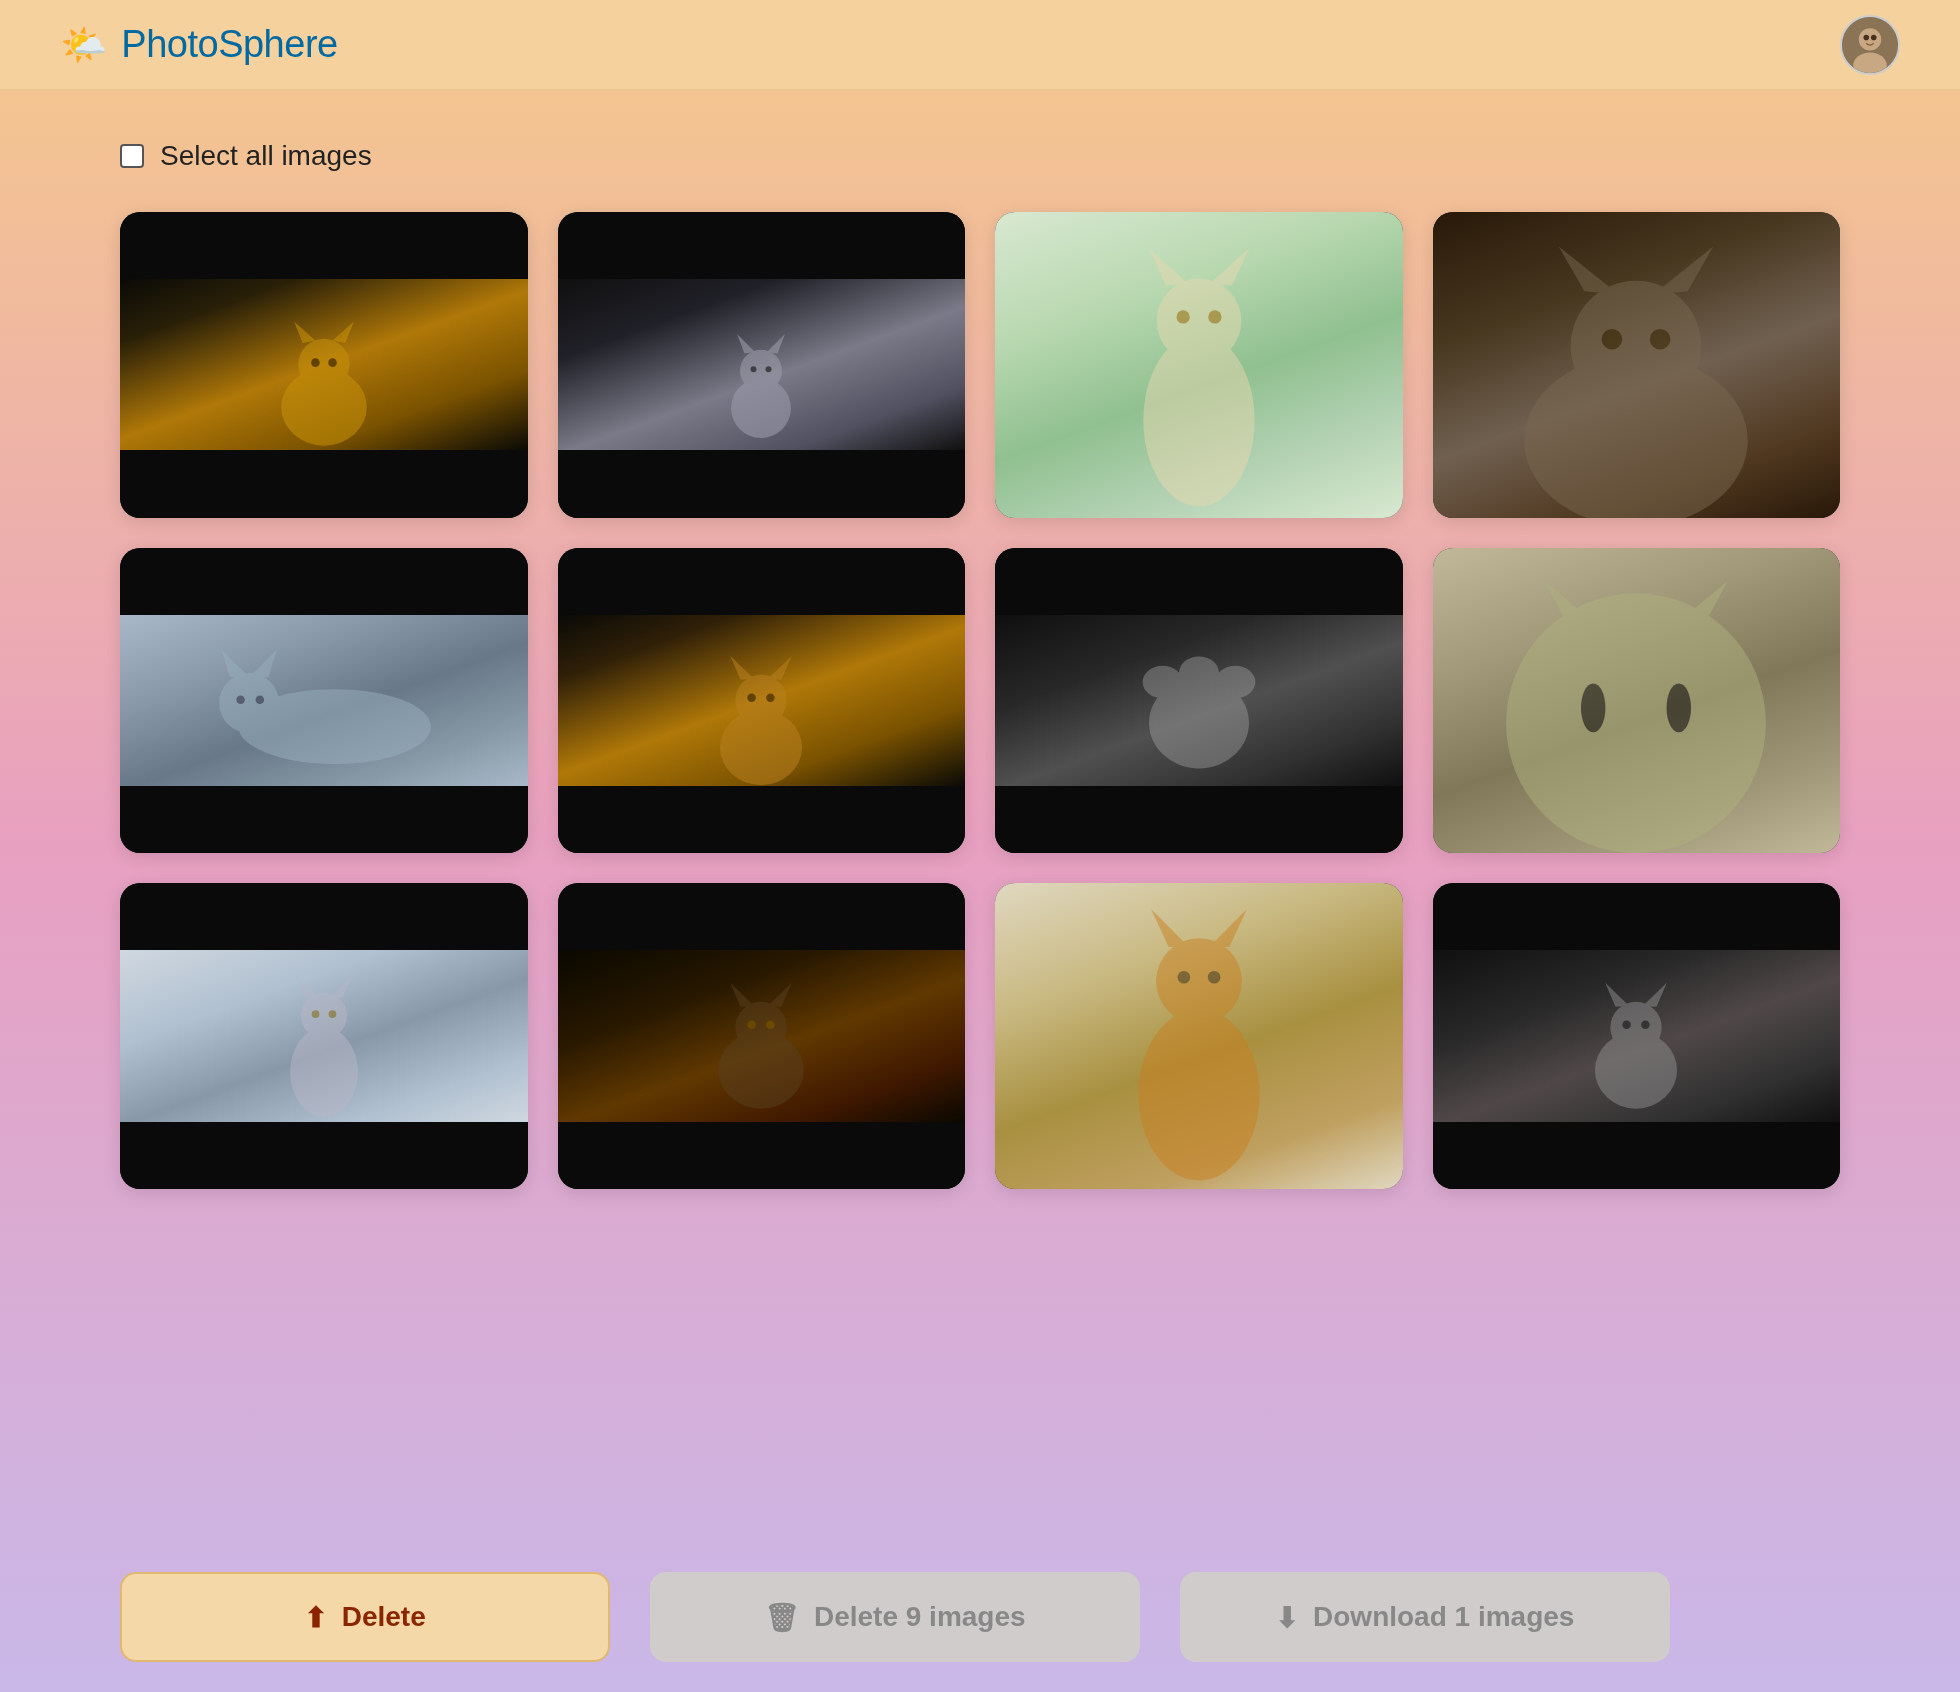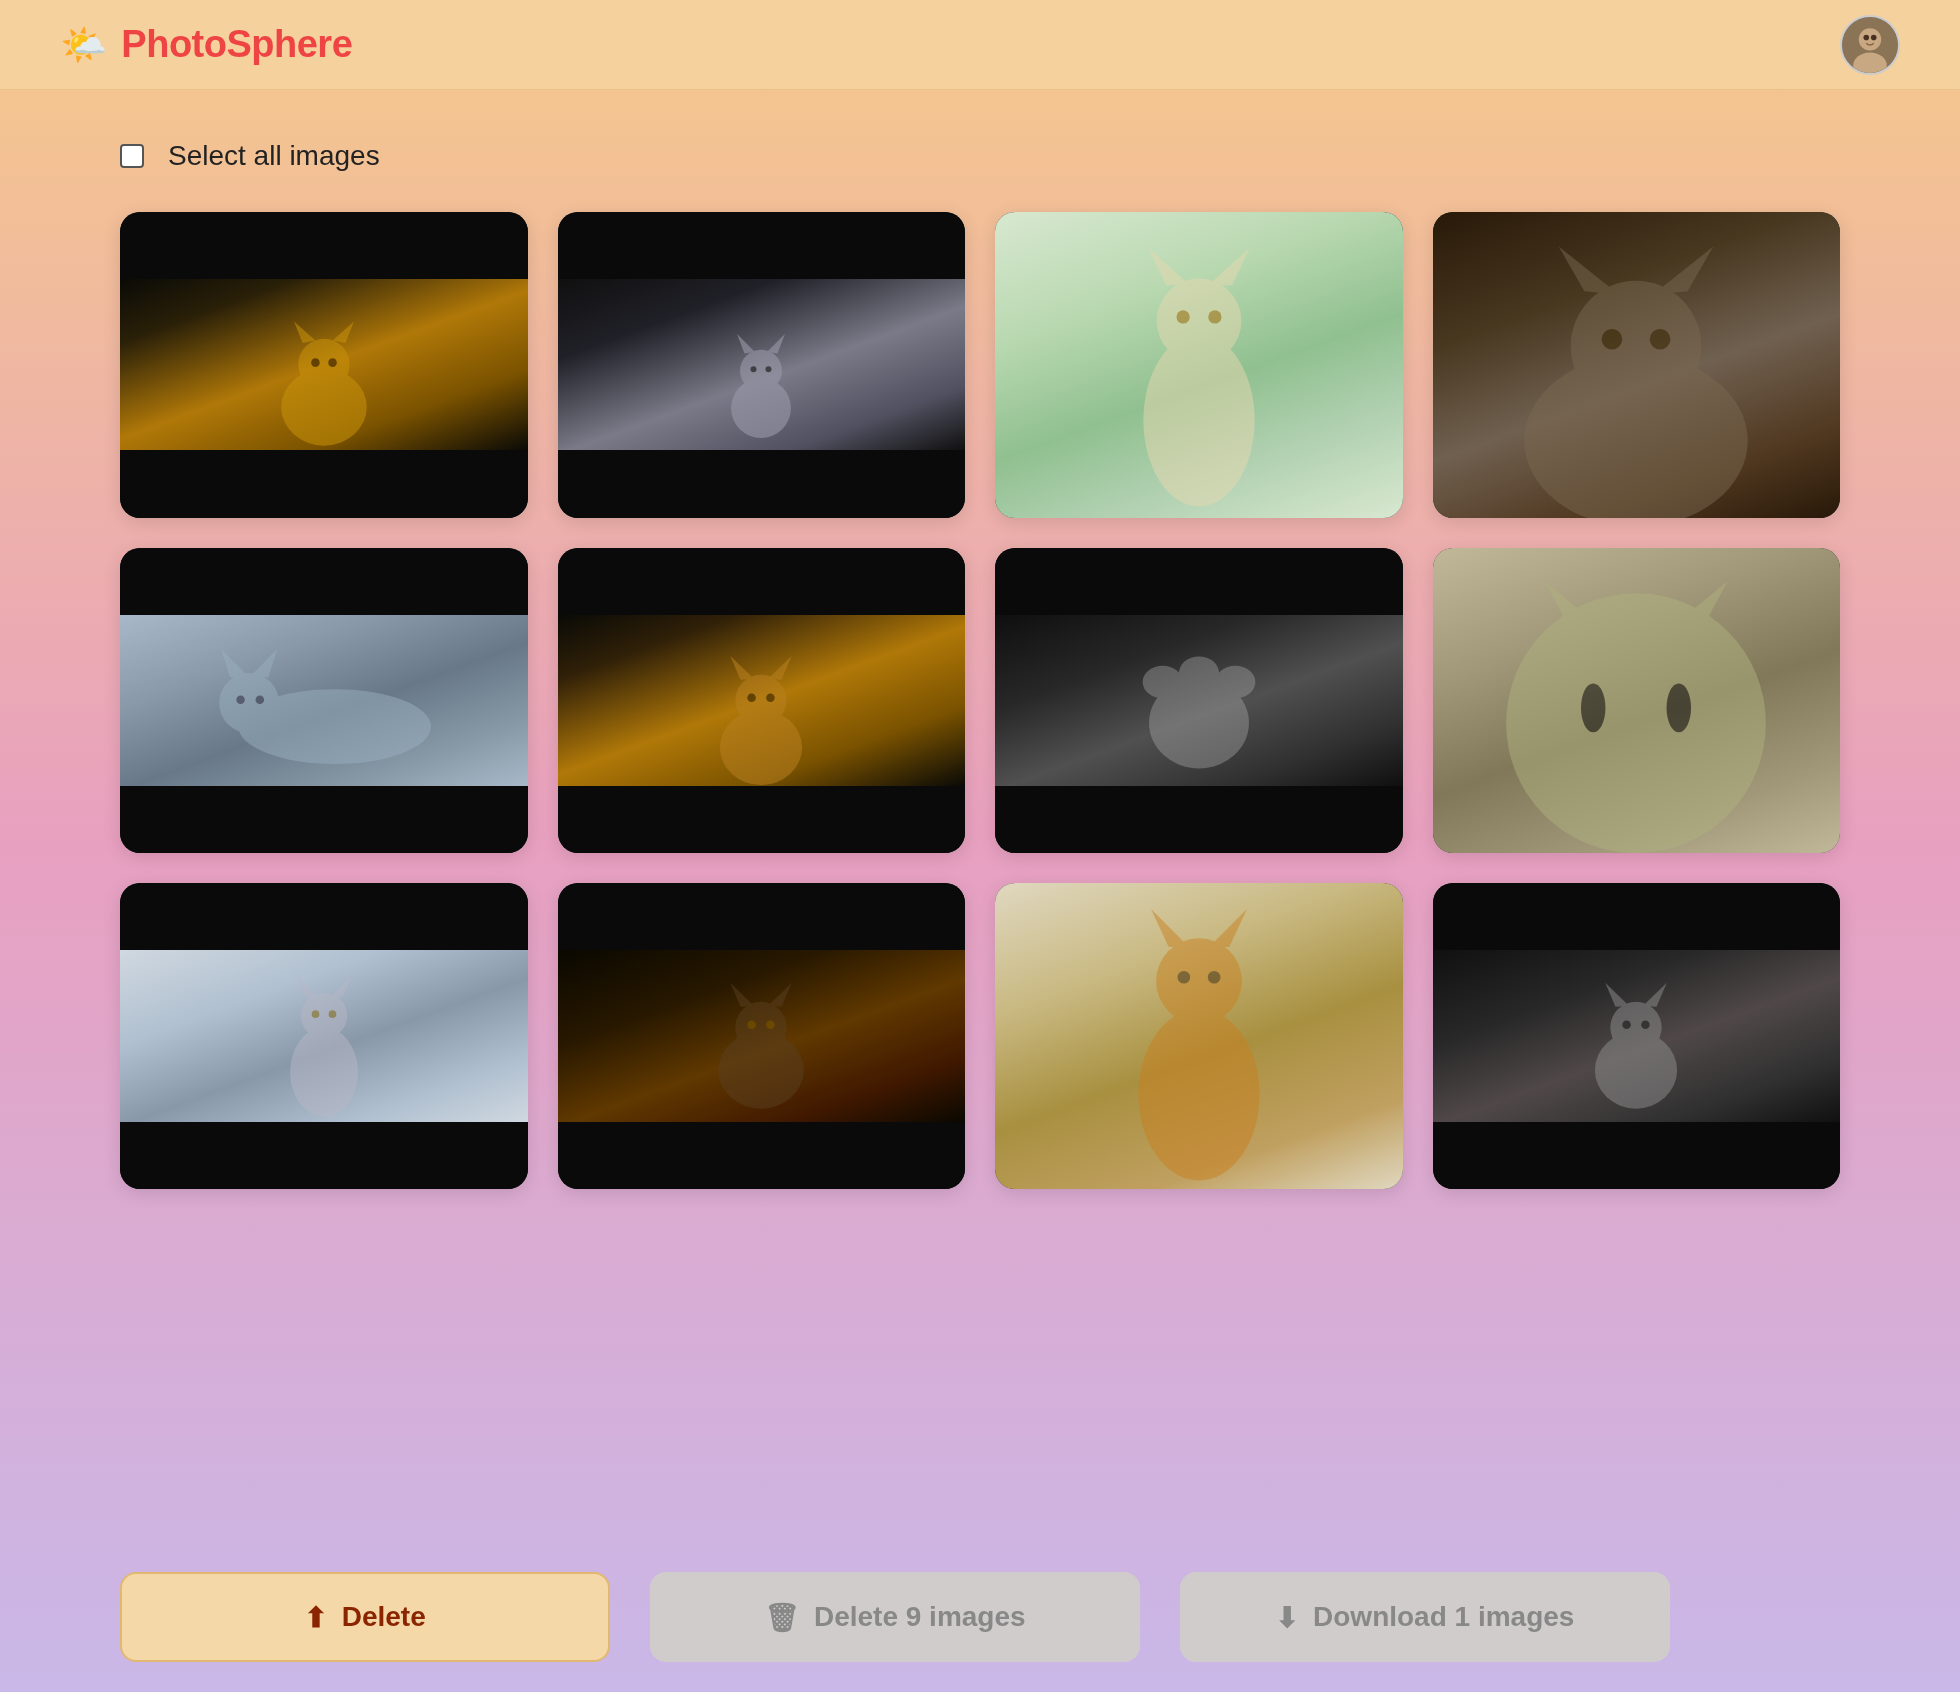--- a/index.html
+++ b/index.html
@@ -34,22 +34,22 @@
       align-items: center;
       gap: 14px;
     }
 
     .logo-sun {
       font-size: 38px;
     }
 
     .logo-text {
       font-size: 38px;
-      font-weight: 700;
-      color: #ef4444;
+      font-weight: 400;
+      color: #0369a1;
       letter-spacing: -0.5px;
     }
 
     .avatar {
       width: 60px;
       height: 60px;
       border-radius: 50%;
       background: #888;
       overflow: hidden;
       display: flex;
@@ -62,21 +62,21 @@
 
     
     .main {
       flex: 1;
       padding: 50px 120px 200px 120px;
     }
 
     .select-all-row {
       display: flex;
       align-items: center;
-      gap: 24px;
+      gap: 16px;
       margin-bottom: 40px;
     }
 
     .select-all-checkbox {
       width: 24px;
       height: 24px;
       border: 2px solid #555;
       border-radius: 4px;
       background: #fff;
       appearance: none;

